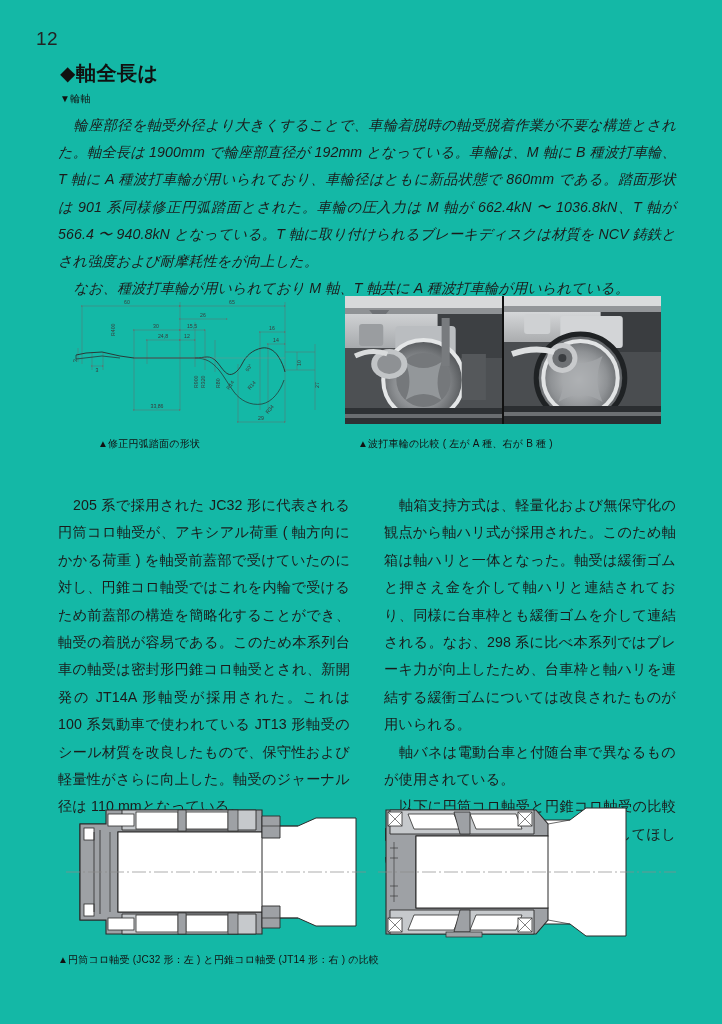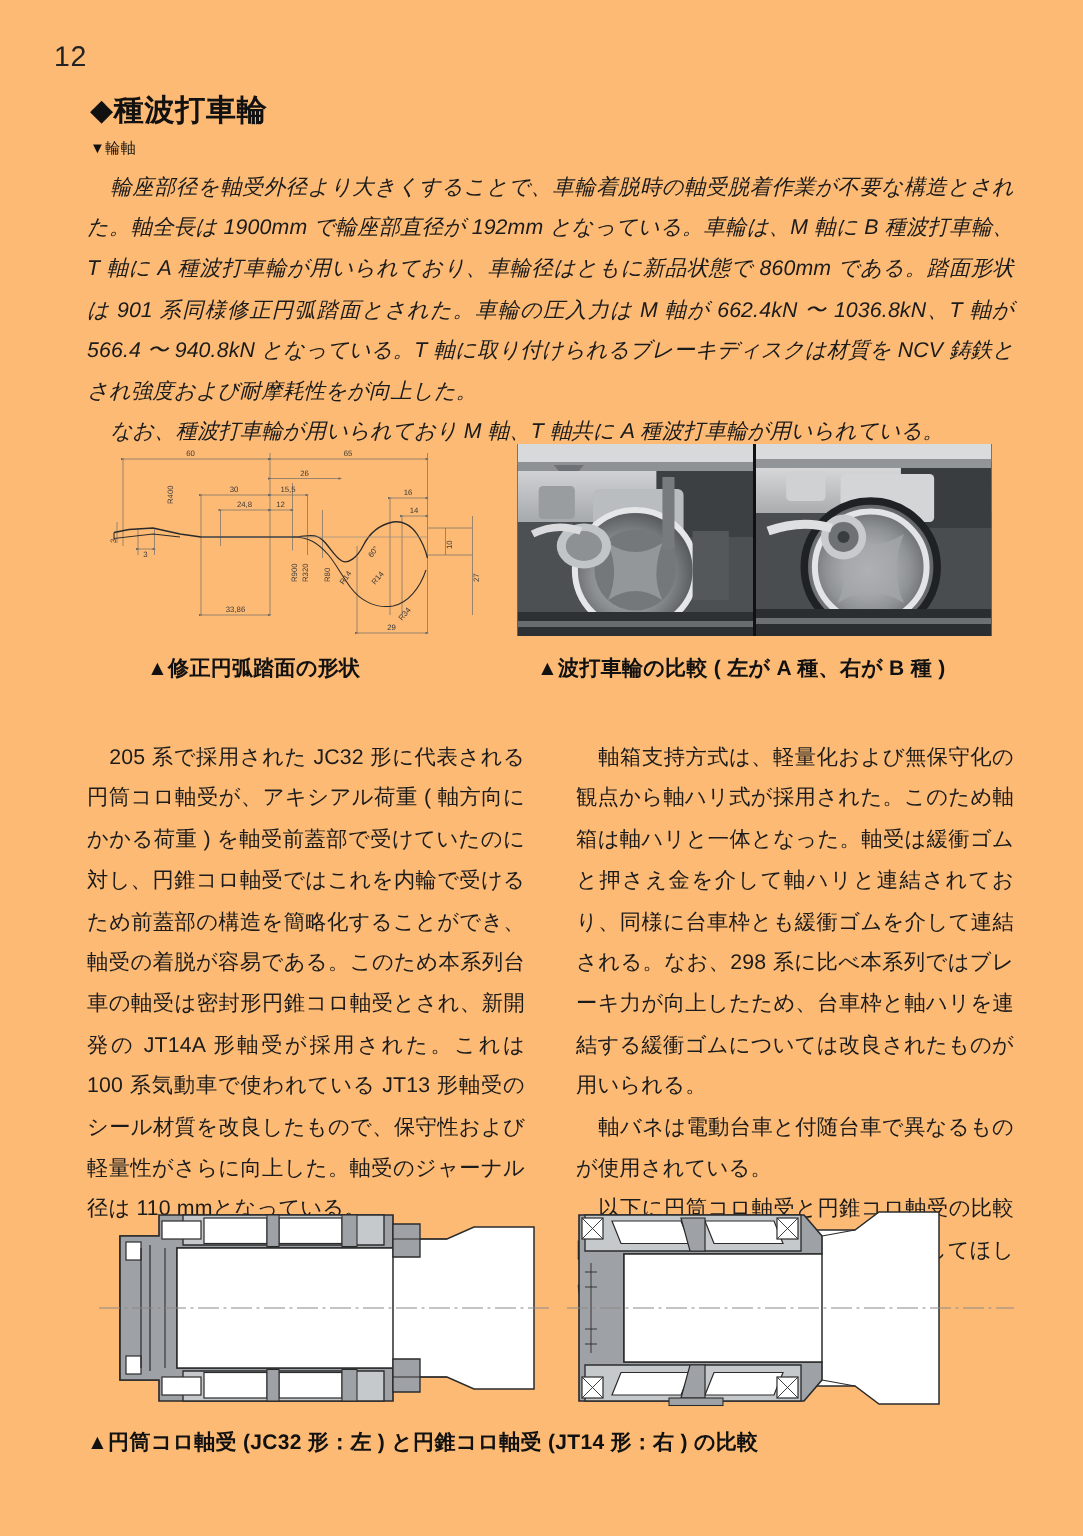--- a/index.html
+++ b/index.html
@@ -2,21 +2,21 @@
 <html lang="ja"><head>
 <meta charset="utf-8">
 <style>
   html,body{margin:0;padding:0;background:#fff;}
   body{
     width:722px;height:1024px;position:relative;overflow:hidden;
     font-family:"Liberation Sans","DejaVu Sans",sans-serif;
     color:#1a1a1a;
     -webkit-font-smoothing:antialiased;
   }
-  .page{position:absolute;inset:0;background:#fdba74;}
+  .page{position:absolute;inset:0;background:#14b8a6;}
 
   .page-number{
     position:absolute;left:36px;top:28px;
     font-size:19px;color:#232323;letter-spacing:0.5px;
   }
 
   .h1{
     position:absolute;left:60px;top:60px;
     font-size:20px;font-weight:600;color:#111;letter-spacing:0.5px;
   }
@@ -41,36 +41,36 @@
   .col p{margin:0;text-indent:1.05em;}
   .col-left{left:58px;}
   .col-right{left:384px;}
 
   
   .fig-profile{position:absolute;left:72px;top:292px;width:262px;height:142px;}
   .fig-photos{position:absolute;left:345px;top:296px;width:316px;height:128px;
               display:flex;gap:2px;background:#111;}
   .photo{position:relative;flex:1;overflow:hidden;background:#6f6f6f;}
 
-  .cap{position:absolute;font-size:14px;font-weight:700;color:#111;letter-spacing:0.2px;text-align:right;}
+  .cap{position:absolute;font-size:10px;font-weight:400;color:#111;letter-spacing:0.2px;text-align:right;}
   .cap-1{left:98px;top:437px;}
   .cap-2{left:358px;top:437px;}
   .cap-3{left:58px;top:953px;}
 
   
   .fig-bearings{position:absolute;left:60px;top:796px;width:620px;height:152px;}
 </style>
 </head>
 <body>
 
 <div class="page">
 
   <div class="page-number">12</div>
 
-  <div class="h1">◆種波打車輪</div>
+  <div class="h1">◆軸全長は</div>
 
   <div class="h2 a">▼輪軸</div>
 
   <div class="para p-full">
     <p>輪座部径を軸受外径より大きくすることで、車輪着脱時の軸受脱着作業が不要な構造とされた。軸全長は 1900mm で輪座部直径が 192mm となっている。車輪は、M 軸に B 種波打車輪、T 軸に A 種波打車輪が用いられており、車輪径はともに新品状態で 860mm である。踏面形状は 901 系同様修正円弧踏面とされた。車輪の圧入力は M 軸が 662.4kN 〜 1036.8kN、T 軸が 566.4 〜 940.8kN となっている。T 軸に取り付けられるブレーキディスクは材質を NCV 鋳鉄とされ強度および耐摩耗性をが向上した。</p>
     <p>なお、種波打車輪が用いられており M 軸、T 軸共に A 種波打車輪が用いられている。</p>
   </div>
 
   <div class="fig-profile">
     <svg viewBox="0 0 262 142" width="262" height="142" xmlns="http://www.w3.org/2000/svg">

